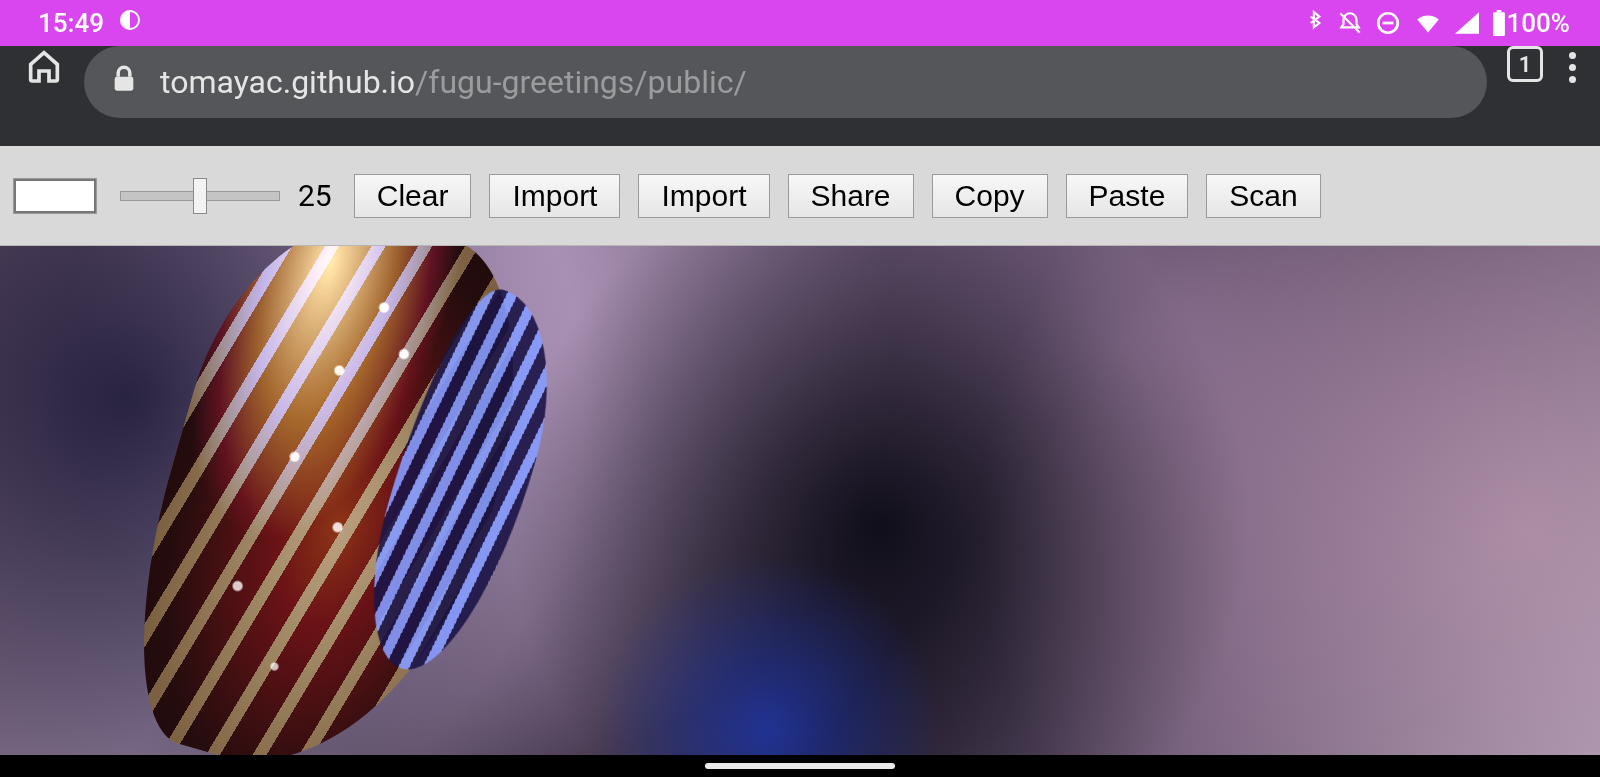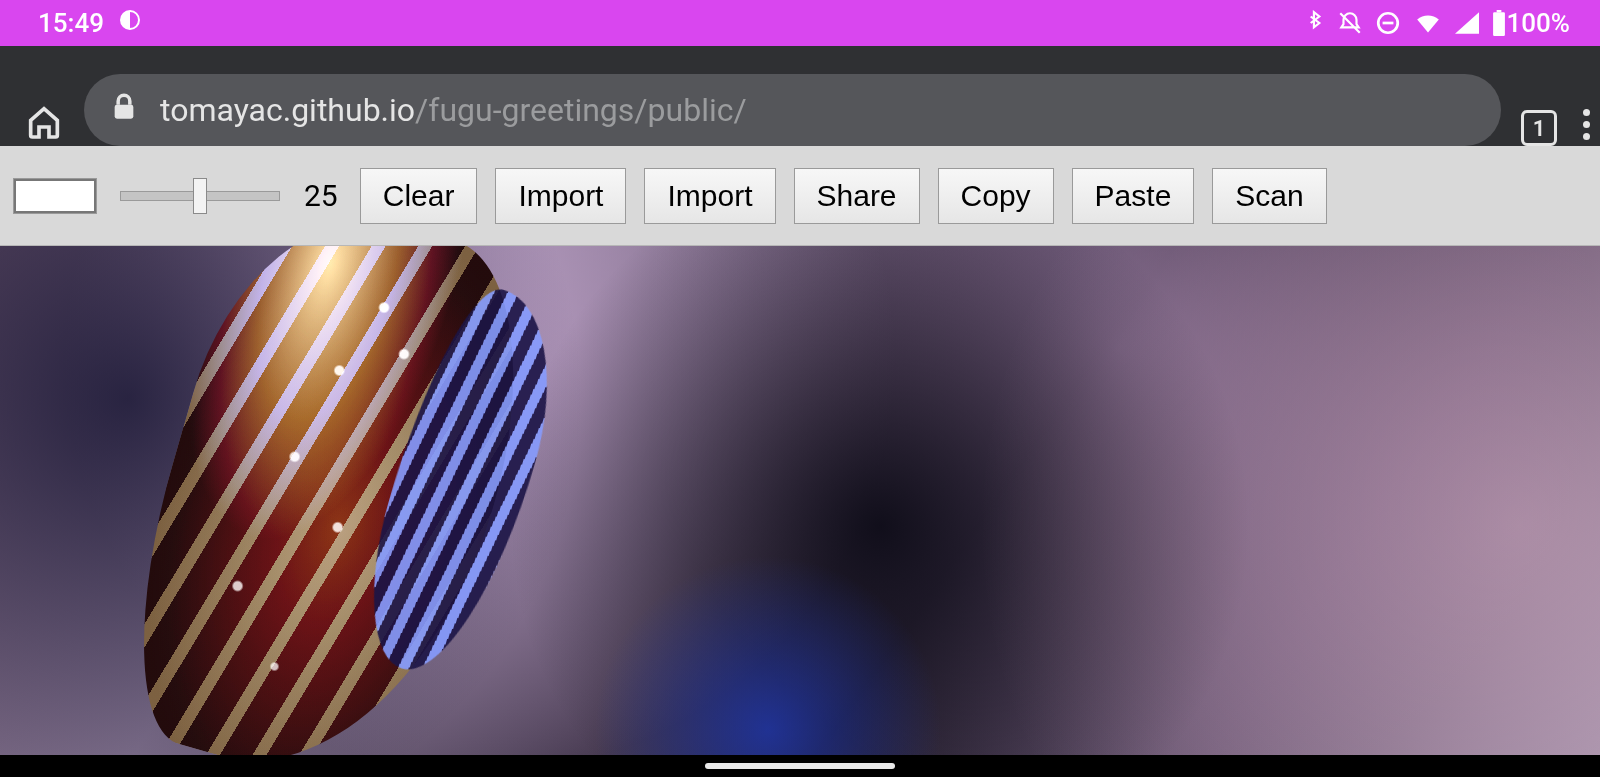--- a/index.html
+++ b/index.html
@@ -24,22 +24,22 @@
     }
     .status-left { display: flex; align-items: center; gap: 14px; }
     .status-right { display: flex; align-items: center; gap: 12px; }
     .status-right svg { display: block; }
     .batt { display: flex; align-items: center; gap: 0; }
     
     .browser-bar {
       height: 100px;
       background: #2f3033;
       display: flex;
-      align-items: flex-end;
-      padding: 0 4px 0 24px;
+      align-items: flex-start;
+      padding: 0 18px 0 24px;
       gap: 20px;
     }
     .omnibox {
       flex: 1;
       height: 72px;
       border-radius: 36px;
       background: #55565a;
       display: flex;
       align-items: center;
       padding: 0 28px;
@@ -95,23 +95,23 @@
       border: 1px solid #9a9a9a;
     }
     .slider-thumb {
       position: absolute;
       top: 50%;
       width: 14px; height: 36px;
       transform: translate(-50%, -50%);
       background: #f3f3f3;
       border: 1px solid #8a8a8a;
     }
-    .slider-value { font-size: 30px; color: #000; margin-right: 4px; margin-left: 6px; }
+    .slider-value { font-size: 30px; color: #000; margin-right: 4px; }
     .tb-btn {
-      height: 56px;
+      height: 44px;
       padding: 0 22px;
       background: linear-gradient(#f7f7f7, #e6e6e6);
       border: 1px solid #9a9a9a;
       font-size: 30px;
       color: #000;
       display: flex;
       align-items: center;
       cursor: pointer;
     }
     

